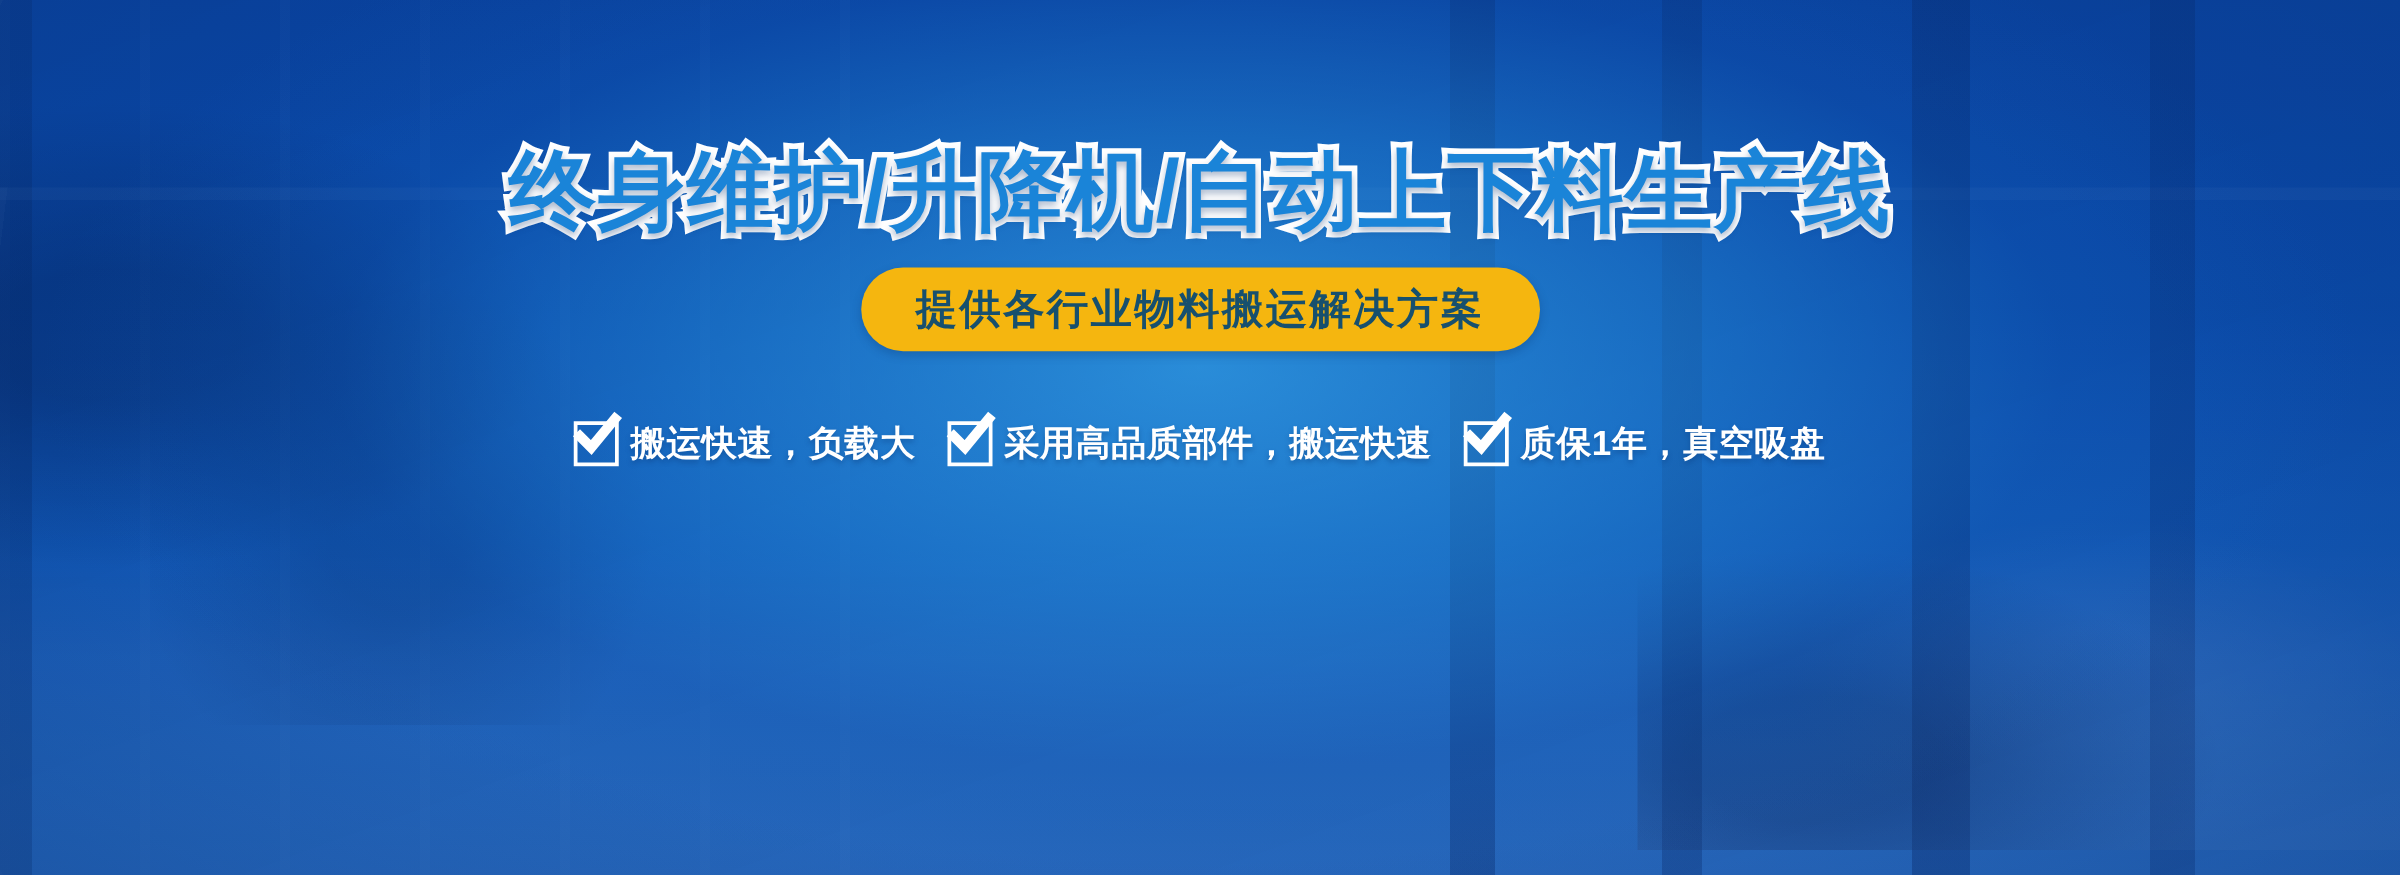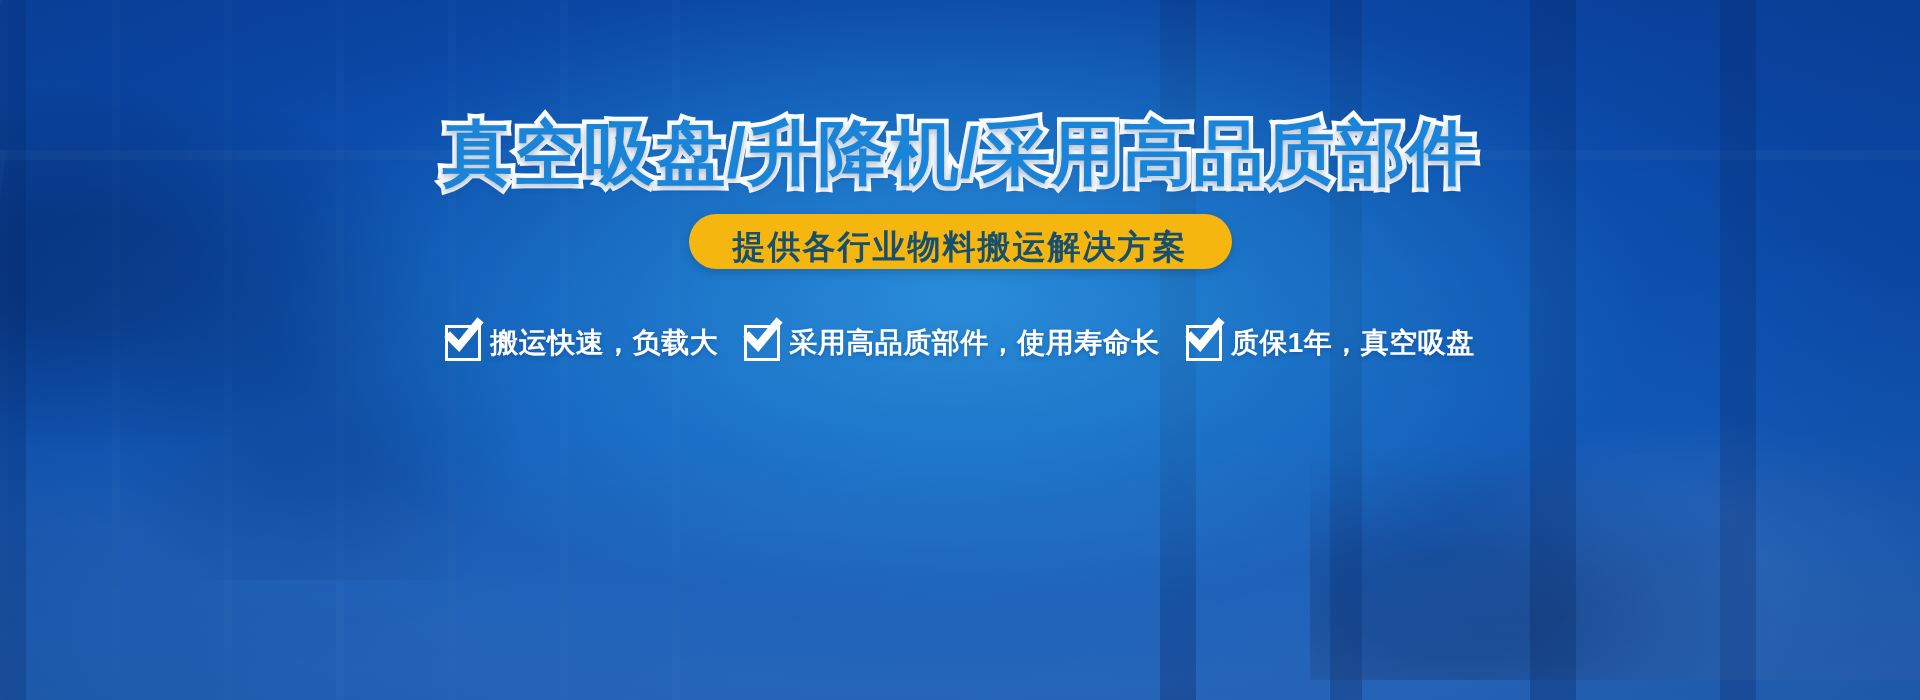--- a/index.html
+++ b/index.html
@@ -139,21 +139,21 @@
   }
 
   .badge {
     margin-top: 26px;
     background: #f5b60f;
     color: #17506e;
     font-size: 33px;
     font-weight: bold;
     letter-spacing: 2px;
     line-height: 1;
-    padding: 16px 44px 6px;
+    padding: 16px 44px 18px;
     border-radius: 34px;
     white-space: nowrap;
     box-shadow: 0 3px 8px rgba(7,45,100,.28);
   }
 
   .features {
     margin-top: 56px;
     display: flex;
     align-items: center;
     gap: 26px;
@@ -198,42 +198,42 @@
   <div class="bg-machine-left"></div>
   <div class="bg-beams"></div>
   <div class="bg-cols-right"></div>
   <div class="bg-machine-right"></div>
   <div class="bg-tint"></div>
   <div class="bg-glow"></div>
   <div class="bg-vignette"></div>
 
   <div class="content">
 
-    <div class="headline">真空吸盘/升降机/采用高品质部件</div>
+    <div class="headline">终身维护/升降机/自动上下料生产线</div>
 
     <div class="badge">提供各行业物料搬运解决方案</div>
 
     <div class="features">
 
       <div class="feature">
         <span class="check-box">
           <svg viewBox="0 0 40 40" aria-hidden="true">
             <path d="M7 20 L16 29 L35 6" fill="none" stroke="#ffffff" stroke-width="8" stroke-linecap="square" stroke-linejoin="miter"></path>
           </svg>
         </span>
         <span class="feature-label">搬运快速，负载大</span>
       </div>
 
       <div class="feature">
         <span class="check-box">
           <svg viewBox="0 0 40 40" aria-hidden="true">
             <path d="M7 20 L16 29 L35 6" fill="none" stroke="#ffffff" stroke-width="8" stroke-linecap="square" stroke-linejoin="miter"></path>
           </svg>
         </span>
-        <span class="feature-label">采用高品质部件，使用寿命长</span>
+        <span class="feature-label">采用高品质部件，搬运快速</span>
       </div>
 
       <div class="feature">
         <span class="check-box">
           <svg viewBox="0 0 40 40" aria-hidden="true">
             <path d="M7 20 L16 29 L35 6" fill="none" stroke="#ffffff" stroke-width="8" stroke-linecap="square" stroke-linejoin="miter"></path>
           </svg>
         </span>
         <span class="feature-label">质保1年，真空吸盘</span>
       </div>

